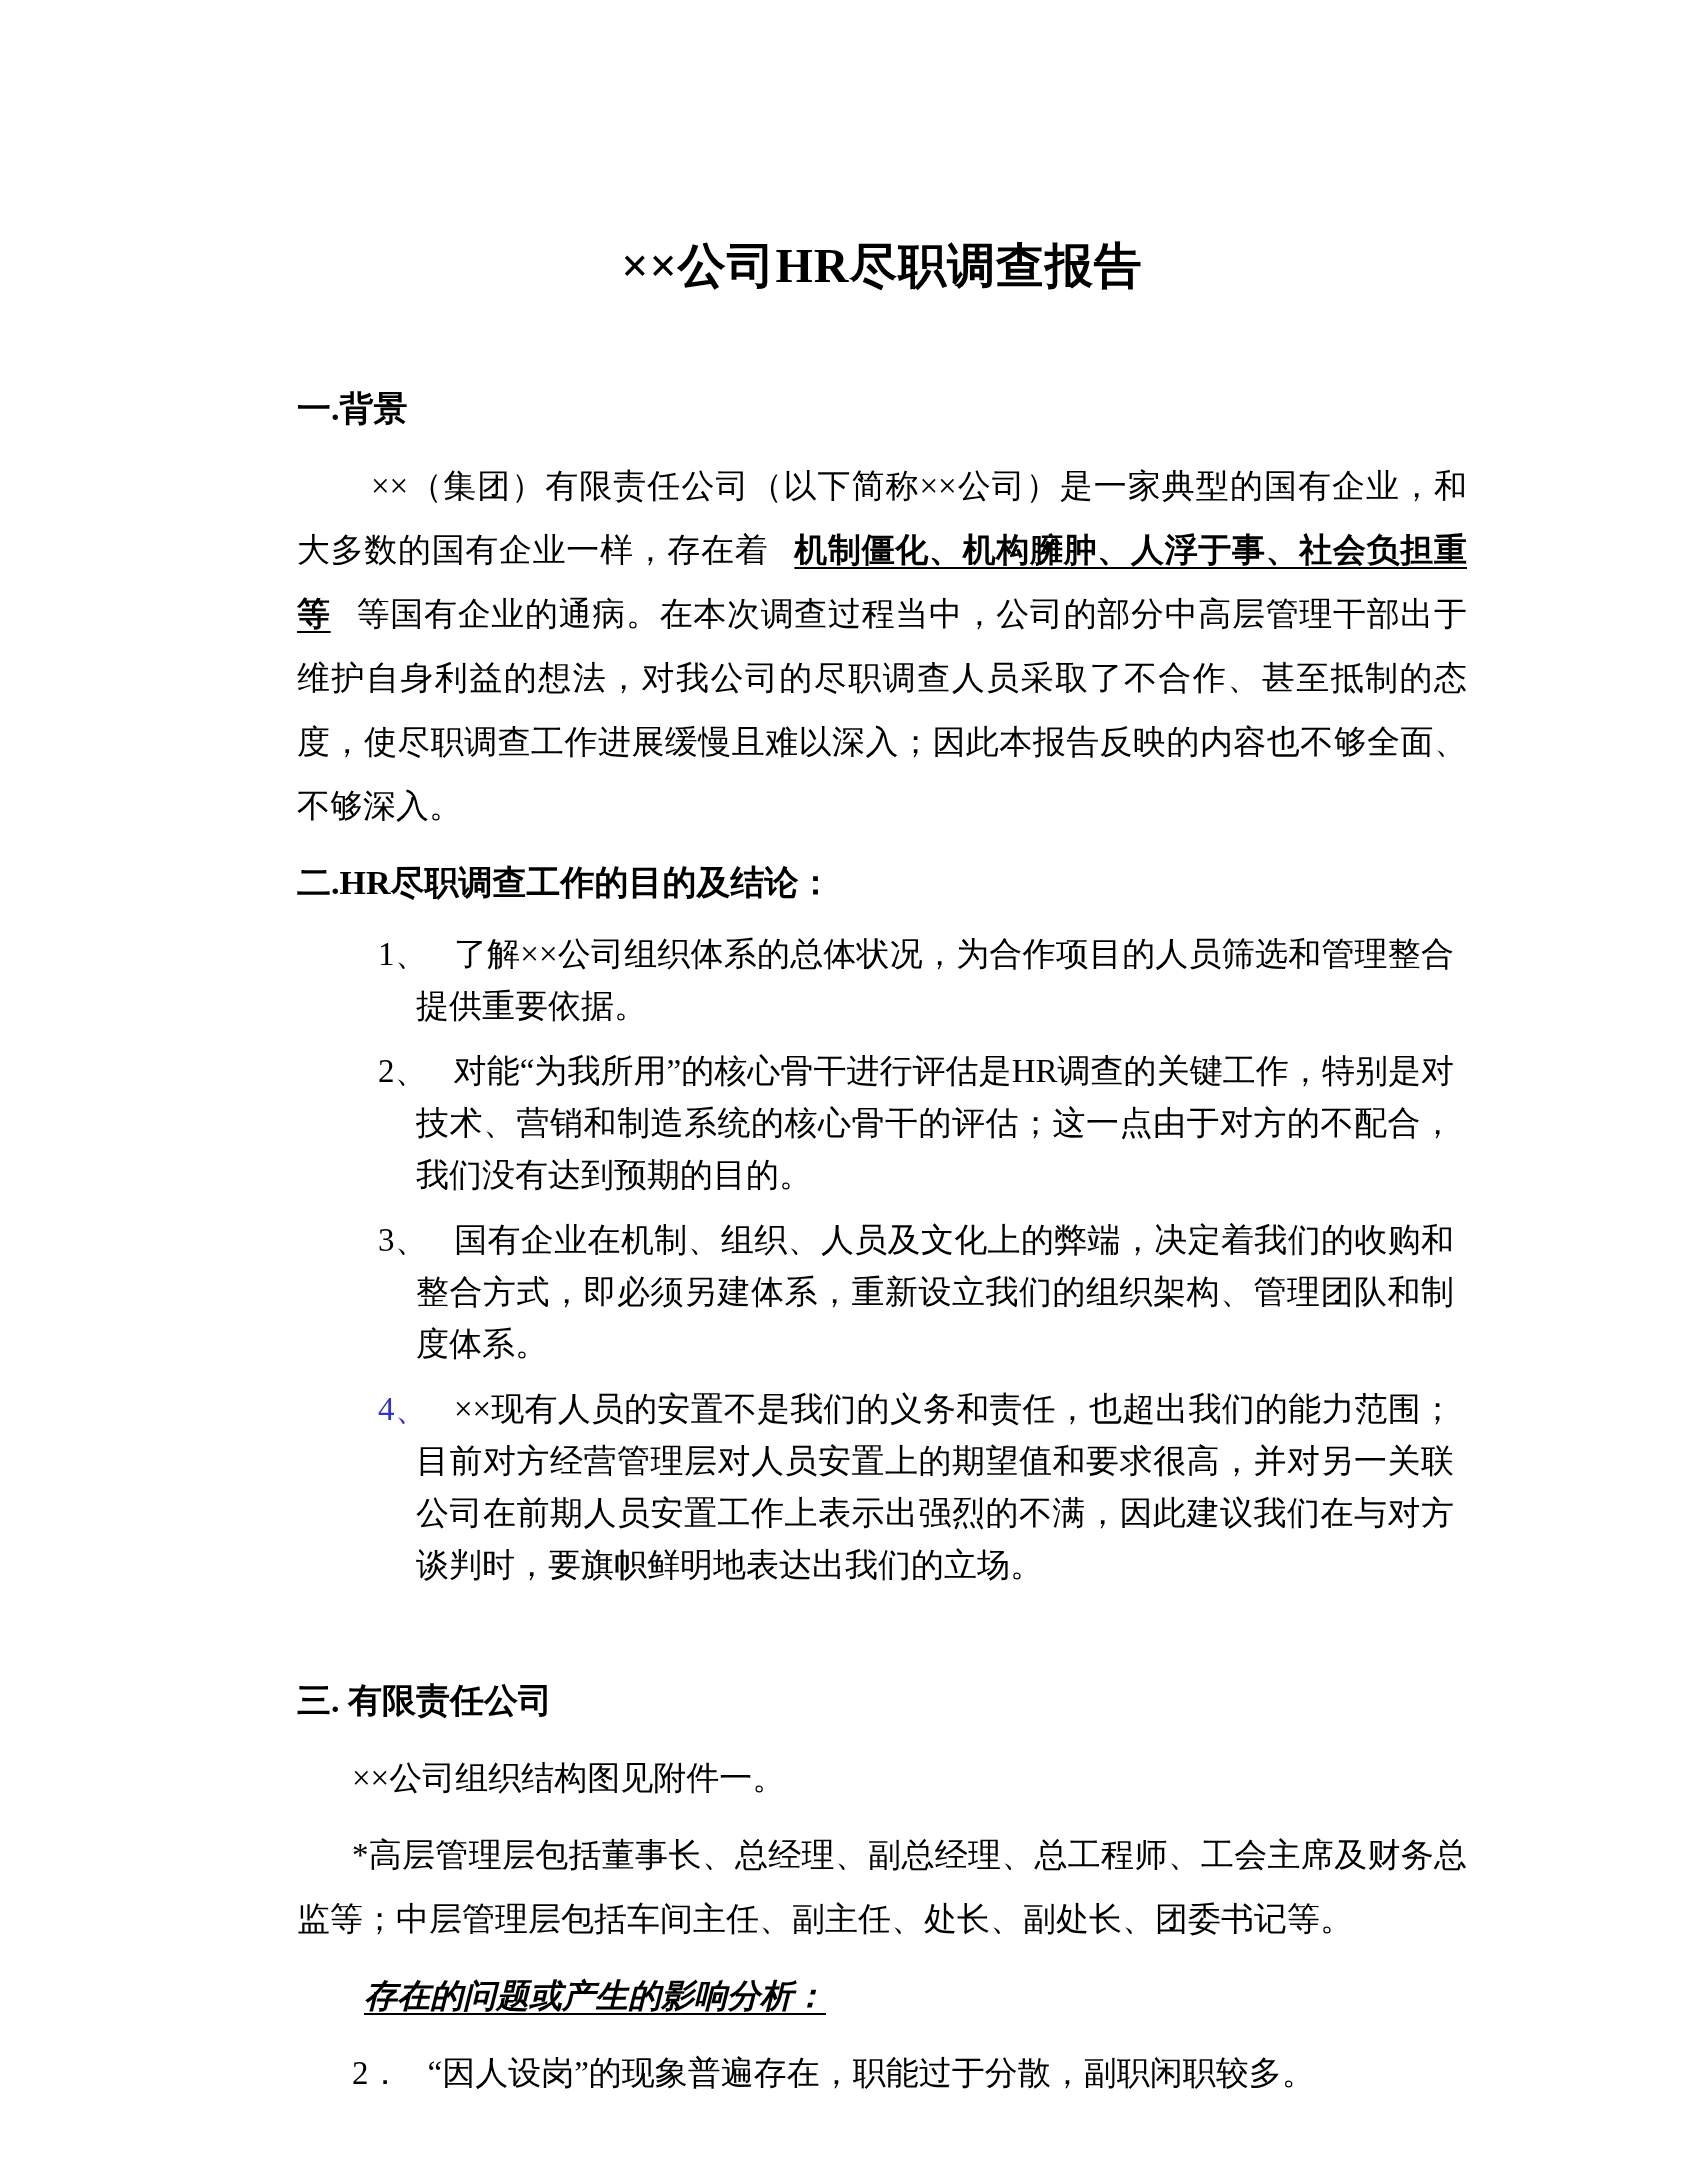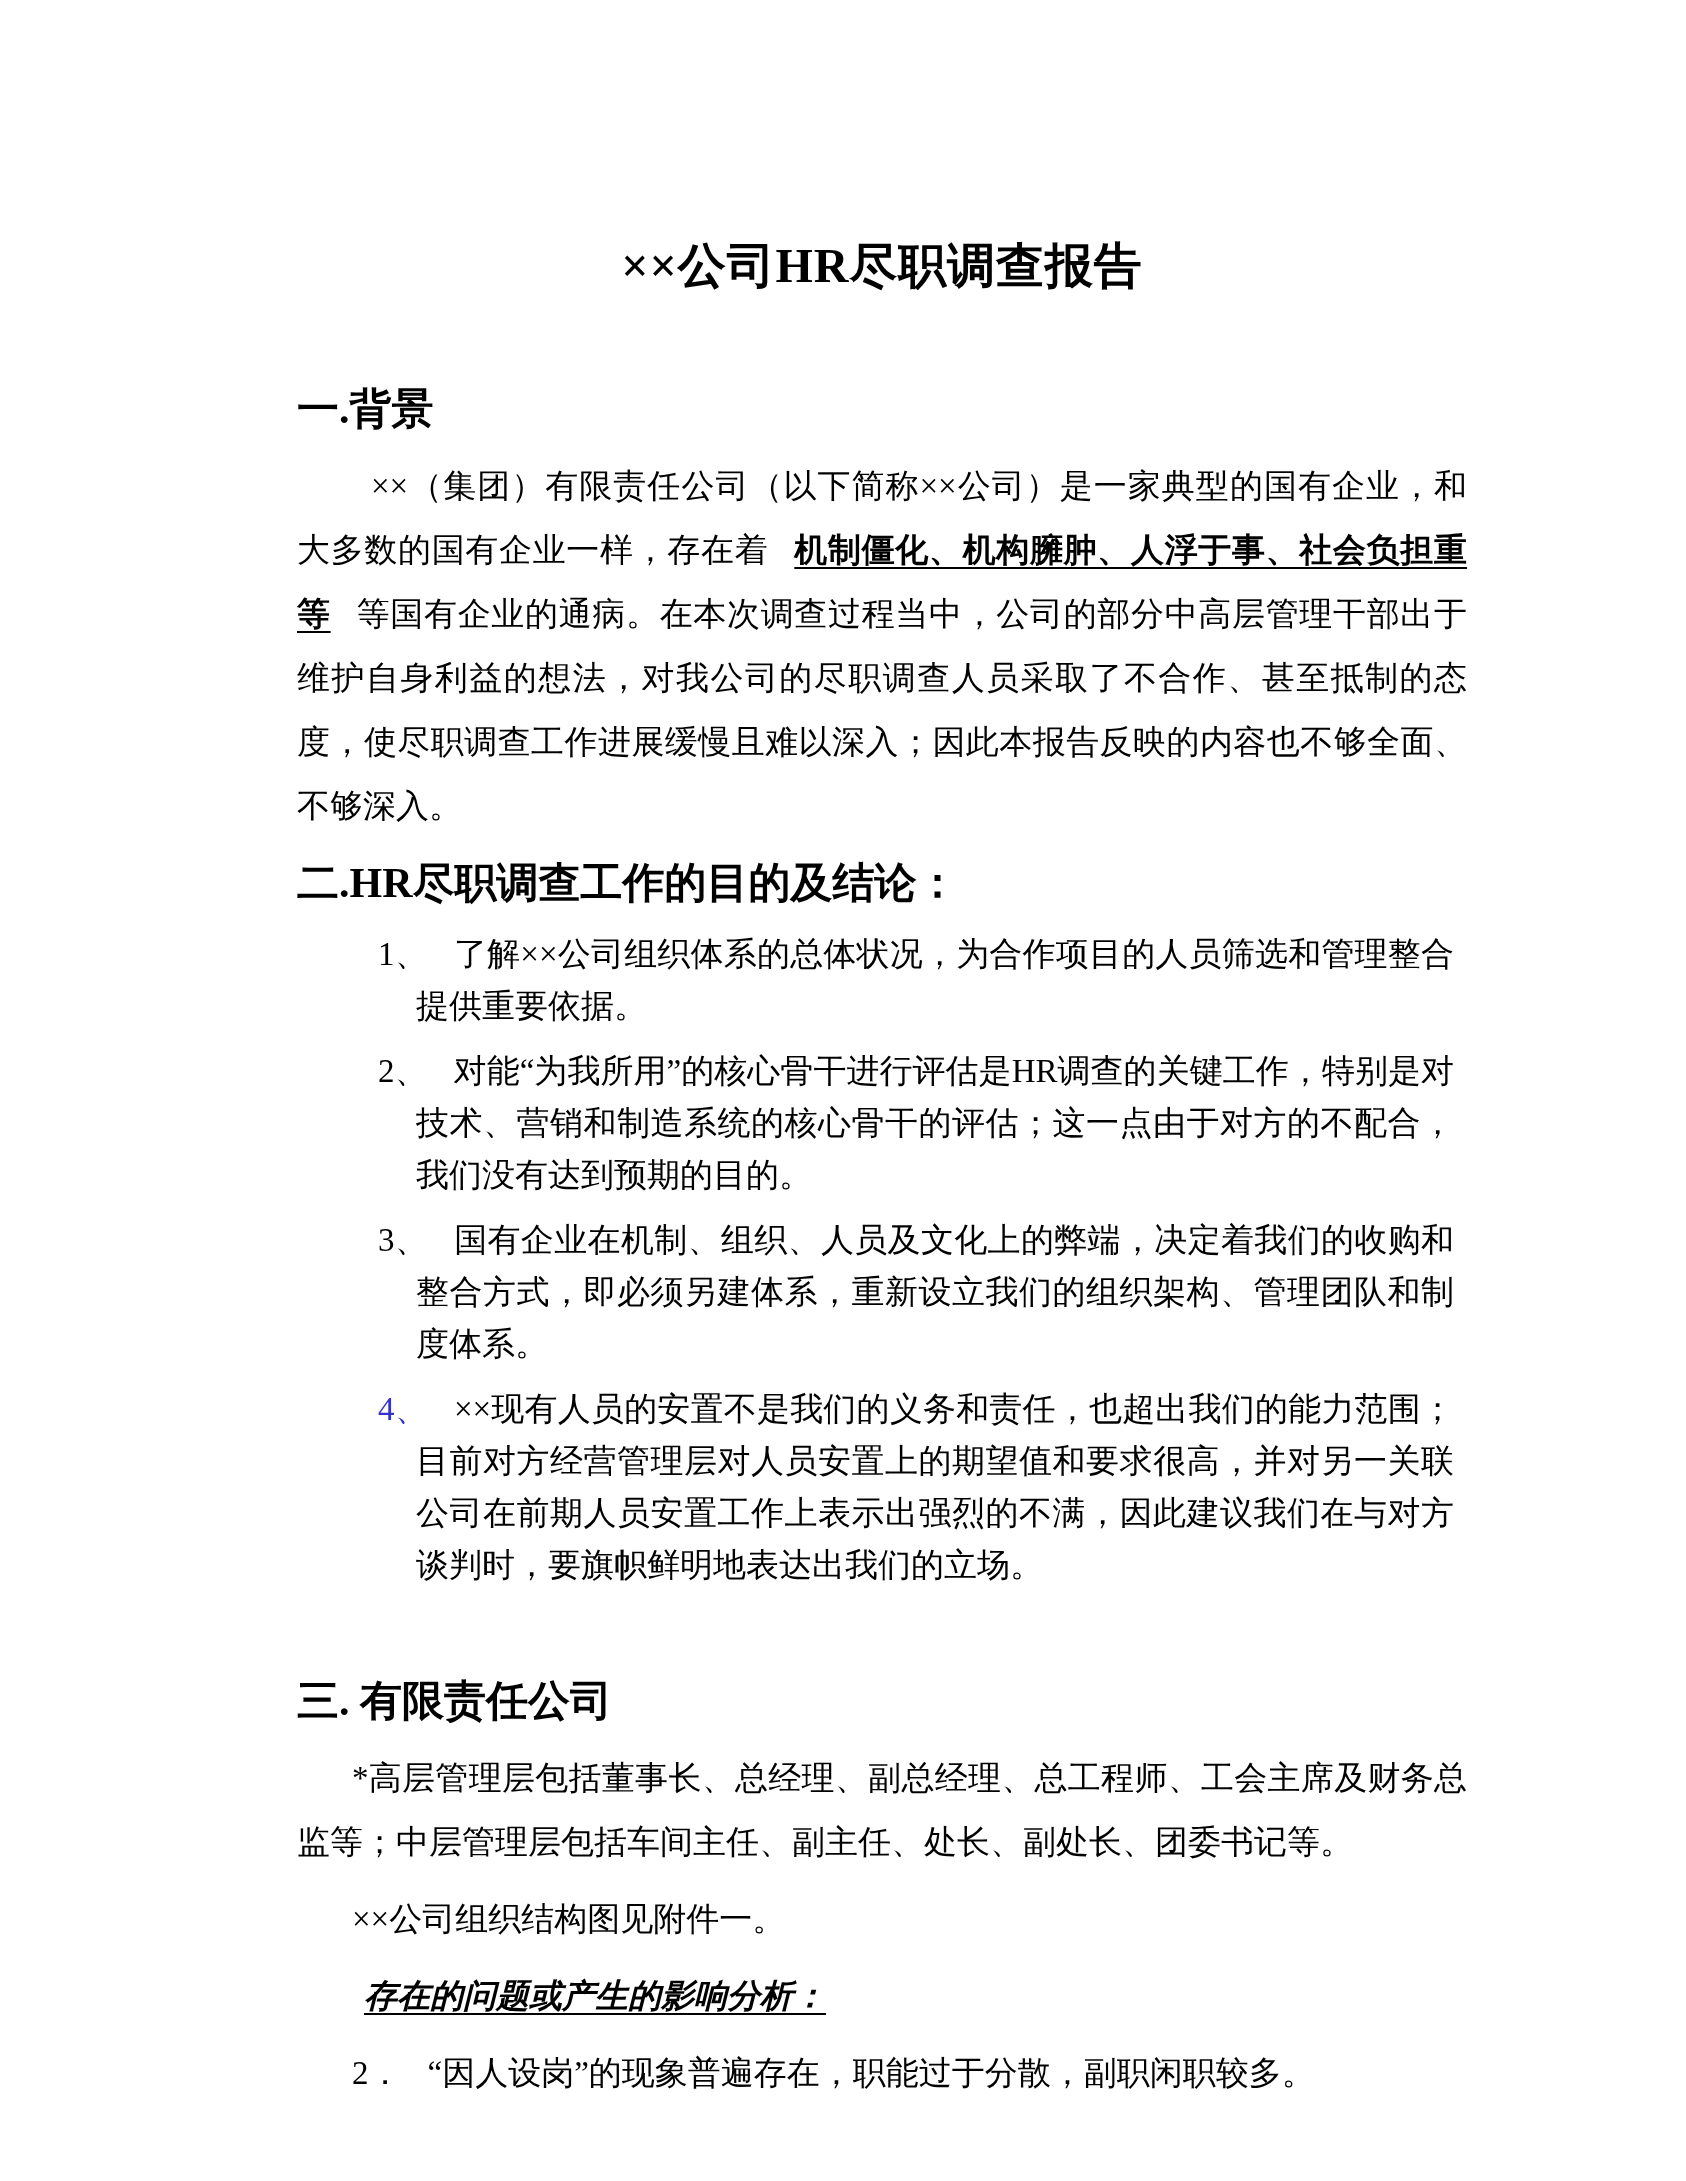--- a/index.html
+++ b/index.html
@@ -19,21 +19,21 @@
   }
   .doc-title {
     font-size: 48px;
     font-weight: bold;
     text-align: center;
     line-height: 1.25;
     letter-spacing: 0.9px;
     margin-bottom: 81px;
   }
   .sec-heading {
-    font-size: 42px;
+    font-size: 34px;
     font-weight: bold;
     line-height: 64px;
     text-align: left;
   }
   .para {
     font-size: 33px;
     line-height: 64px;
     text-align: justify;
   }
   .indent2 { text-indent: 61px; }
@@ -91,23 +91,23 @@
 
   <div>
     <div class="list-item"><span>1、</span><span>了解××公司组织体系的总体状况，为合作项目的人员筛选和管理整合提供重要依据。</span></div>
     <div class="list-item"><span>2、</span><span>对能“为我所用”的核心骨干进行评估是HR调查的关键工作，特别是对技术、营销和制造系统的核心骨干的评估；这一点由于对方的不配合，我们没有达到预期的目的。</span></div>
     <div class="list-item"><span>3、</span><span>国有企业在机制、组织、人员及文化上的弊端，决定着我们的收购和整合方式，即必须另建体系，重新设立我们的组织架构、管理团队和制度体系。</span></div>
     <div class="list-item"><span class="num-accent">4、</span><span>××现有人员的安置不是我们的义务和责任，也超出我们的能力范围；目前对方经营管理层对人员安置上的期望值和要求很高，并对另一关联公司在前期人员安置工作上表示出强烈的不满，因此建议我们在与对方谈判时，要旗帜鲜明地表达出我们的立场。</span></div>
   </div>
 
   <h2 class="sec-heading sec3">三. 有限责任公司</h2>
 
+  <p class="para p-structure sec3-block">××公司组织结构图见附件一。</p>
+
   <p class="para p-mgmt sec3-block">*高层管理层包括董事长、总经理、副总经理、总工程师、工会主席及财务总监等；中层管理层包括车间主任、副主任、处长、副处长、团委书记等。</p>
-
-  <p class="para p-structure sec3-block">××公司组织结构图见附件一。</p>
 
   <p class="sub-heading"><span class="u">存在的问题或产生的影响分析：</span></p>
 
 
   <p class="simple-item"><span>2．</span><span>“因人设岗”的现象普遍存在，职能过于分散，副职闲职较多。</span></p>
 
 </div>
 
 
 </body></html>

